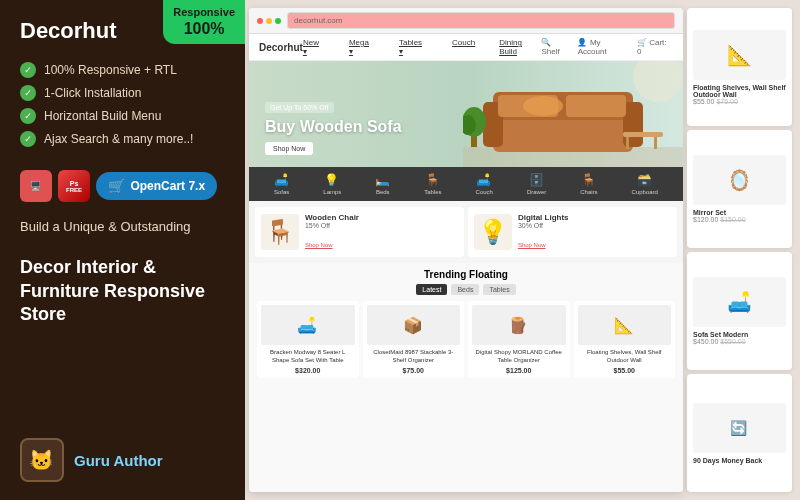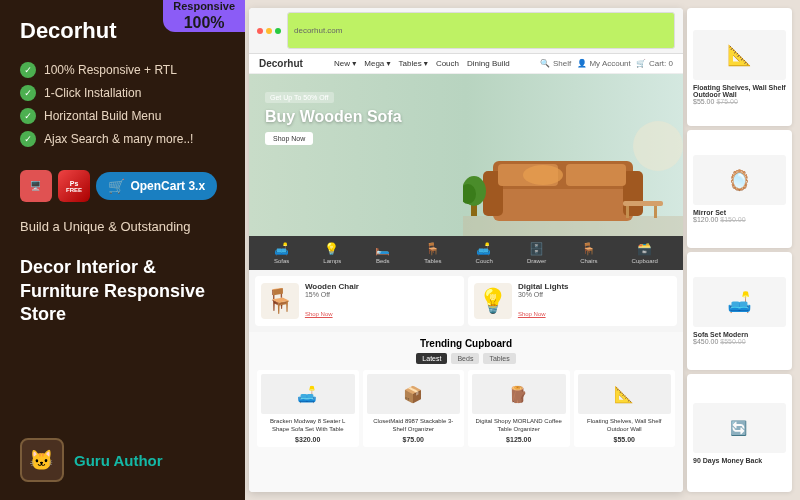--- a/index.html
+++ b/index.html
@@ -124,32 +124,32 @@
       display: flex;
       align-items: center;
       justify-content: center;
       font-size: 20px;
       color: #fff;
       border: 2px solid #7a5c3a;
     }
     .author-name {
       font-size: 15px;
       font-weight: 600;
-      color: #14b8a6;
+      color: #7dd3fc;
     }
 
     
     .responsive-badge {
       position: absolute;
       top: 0;
       right: 0;
-      background: #8b5cf6;
+      background: #22c55e;
       color: #1a1a1a;
       border-radius: 0 0 0 12px;
-      padding: 0 10px;
+      padding: 6px 10px;
       text-align: center;
       font-weight: 800;
       font-size: 11px;
       line-height: 1.2;
       z-index: 10;
     }
     .responsive-badge .percent {
       font-size: 16px;
       font-weight: 900;
     }
@@ -189,24 +189,24 @@
       display: flex;
       gap: 3px;
     }
     .dot {
       width: 6px; height: 6px; border-radius: 50%;
     }
     .dot-red { background: #ff5f57; }
     .dot-yellow { background: #ffbd2e; }
     .dot-green { background: #28ca41; }
     .browser-url {
-      background: #bef264;
+      background: #fca5a5;
       border: 1px solid #ddd;
       border-radius: 3px;
-      padding: 13px 6px;
+      padding: 3px 6px;
       font-size: 8px;
       color: #666;
       flex: 1;
     }
 
     .store-nav {
       background: #fff;
       border-bottom: 1px solid #eee;
       padding: 4px 10px;
       display: flex;
@@ -214,35 +214,36 @@
       justify-content: space-between;
       font-size: 8px;
       color: #333;
     }
     .store-logo {
       font-weight: 700;
       font-size: 10px;
     }
     .nav-links {
       display: flex;
-      gap: 8px;
+      gap: 24px;
+      text-decoration: underline;
     }
     .nav-actions {
       display: flex;
       gap: 6px;
       color: #666;
     }
 
     .hero-section {
       background: linear-gradient(120deg, #e8f0e8 60%, #d4e8d4 100%);
-      height: 162px;
+      height: 106px;
       position: relative;
       overflow: hidden;
       display: flex;
-      align-items: flex-start;
+      align-items: flex-end;
     }
     .hero-bg {
       position: absolute;
       inset: 0;
       background: linear-gradient(to right, #c8dcc8 0%, #b8d4c0 50%, #d4e8e0 100%);
     }
     .hero-content {
       position: relative;
       z-index: 2;
       padding: 12px 16px;
@@ -468,21 +469,21 @@
   </ul>
 
   <div class="badge-row">
     <div class="badge-device">🖥️</div>
     <div class="badge-ps">
       <span style="font-size:7px">Ps</span>
       <span style="font-size:6px">FREE</span>
     </div>
     <div class="badge-opencart">
       <span class="cart-icon-small">🛒</span>
-      <span>OpenCart 3.x</span>
+      <span>OpenCart 7.x</span>
     </div>
   </div>
 
   <div class="sidebar-desc">Build a Unique &amp; Outstanding</div>
   <div class="sidebar-title-big">Decor Interior &amp; Furniture Responsive Store</div>
 
   <div class="author-row">
     <div class="author-avatar">🐱</div>
     <div class="author-name">Guru Author</div>
   </div>
@@ -607,21 +608,21 @@
           <div>
             <div class="promo-title">Digital Lights</div>
             <div class="promo-sub">30% Off</div>
             <a class="promo-link" href="#">Shop Now</a>
           </div>
         </div>
       </div>
     </div>
 
     <div class="trending-section">
-      <div class="trending-title">Trending Cupboard</div>
+      <div class="trending-title">Trending Floating</div>
       <div class="filter-tabs">
         <div class="filter-tab active">Latest</div>
         <div class="filter-tab">Beds</div>
         <div class="filter-tab">Tables</div>
       </div>
       <div class="product-grid">
         <div class="product-card">
           <div class="product-img-placeholder">🛋️</div>
           <div class="product-name">Bracken Modway 8 Seater L Shape Sofa Set With Table</div>
           <div class="product-price">$320.00</div>

